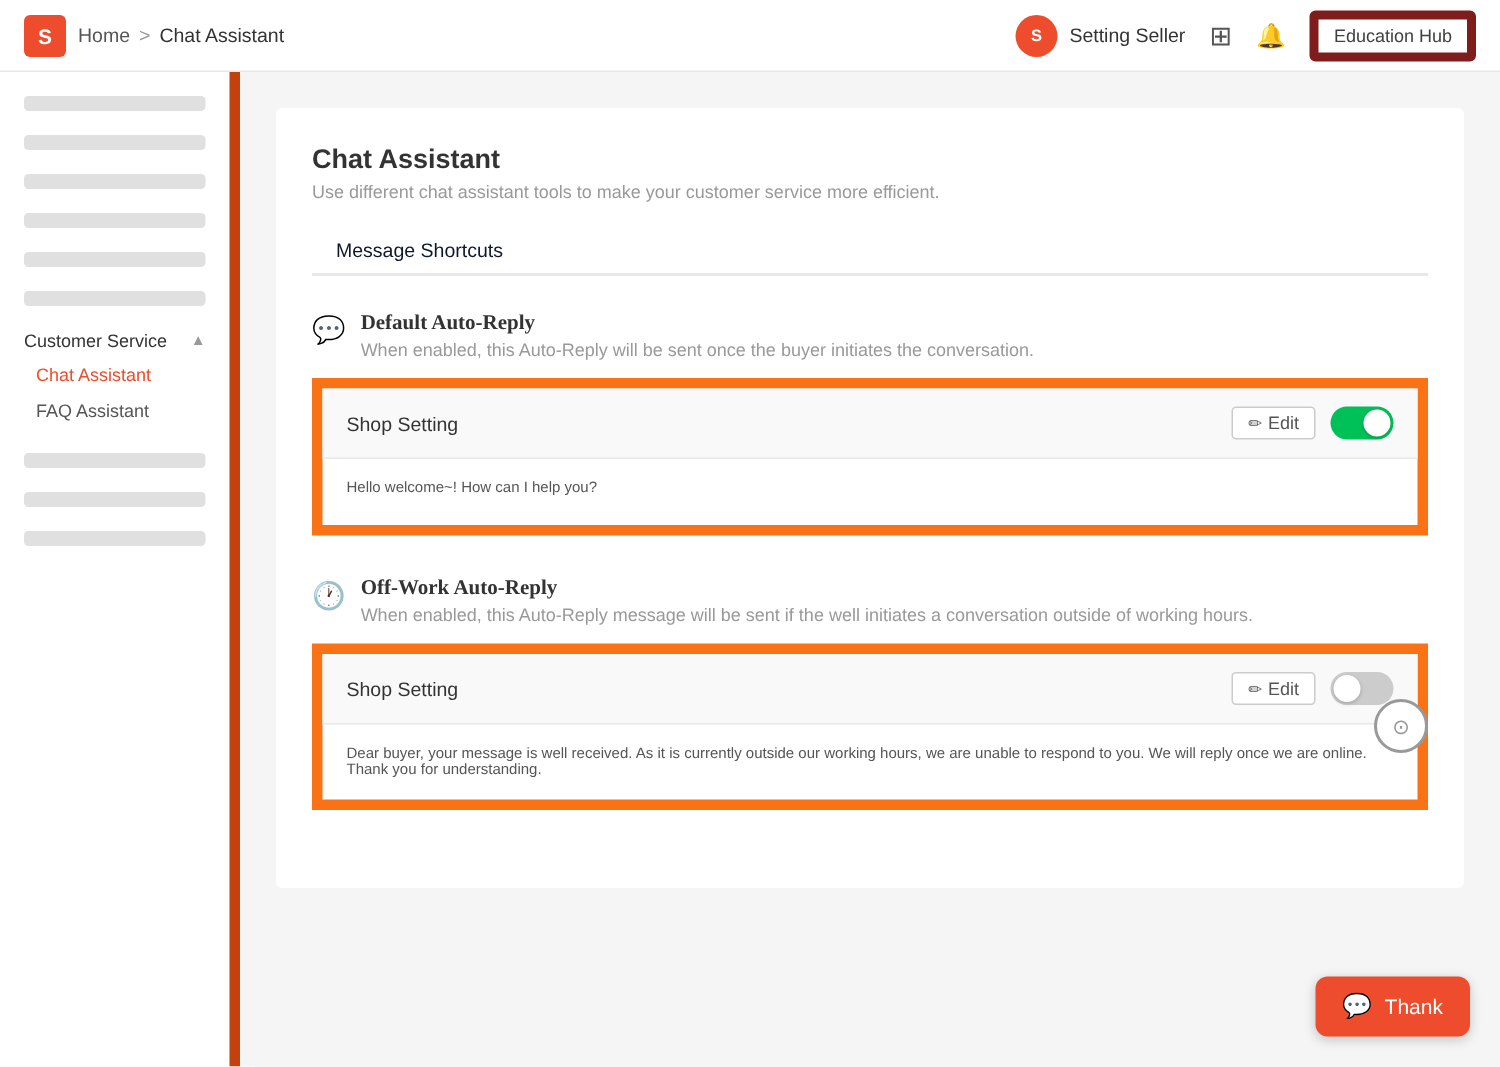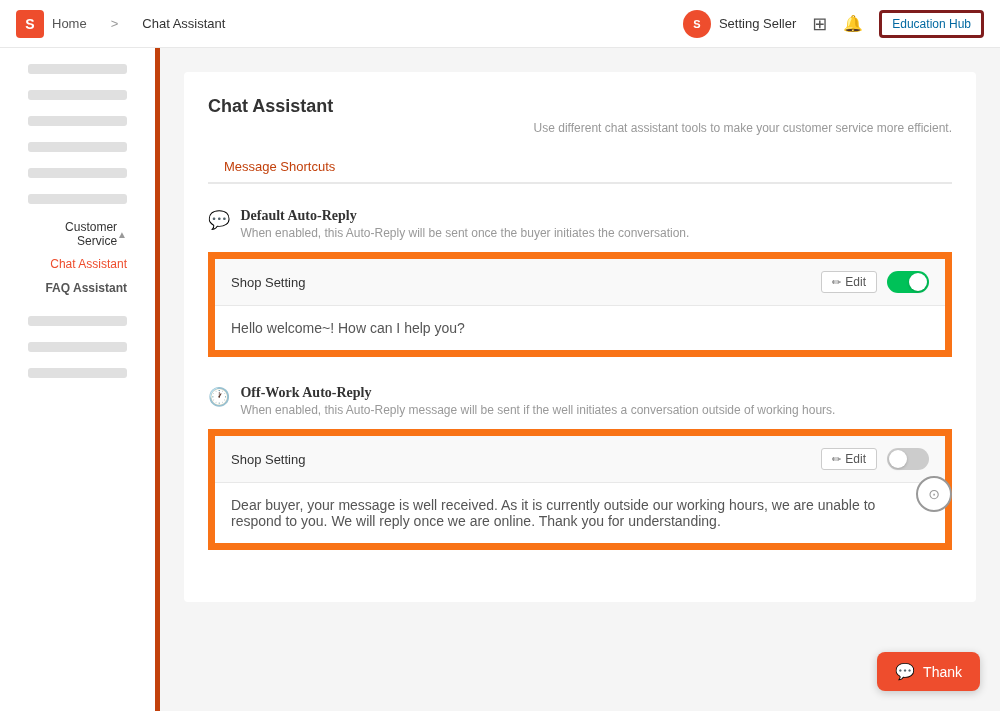--- a/index.html
+++ b/index.html
@@ -9,69 +9,69 @@
     .header {
       display: flex; align-items: center; justify-content: space-between;
       background: #fff; height: 48px; padding: 0 16px;
       border-bottom: 1px solid #e8e8e8; position: fixed; top: 0; left: 0; right: 0; z-index: 100;
     }
     .header-left { display: flex; align-items: center; gap: 8px; }
     .shopee-logo {
       width: 28px; height: 28px; background: #ee4d2d; border-radius: 4px;
       display: flex; align-items: center; justify-content: center; color: #fff; font-weight: bold; font-size: 14px;
     }
-    .breadcrumb { display: flex; align-items: center; gap: 24px; font-size: 13px; color: #555; }
+    .breadcrumb { display: flex; align-items: center; gap: 6px; font-size: 13px; color: #555; }
     .header-right { display: flex; align-items: center; gap: 16px; }
     .seller-badge {
       width: 28px; height: 28px; background: #ee4d2d; border-radius: 50%;
       display: flex; align-items: center; justify-content: center; color: #fff; font-size: 11px; font-weight: bold;
     }
     .seller-name { font-size: 13px; color: #333; }
     .grid-icon { font-size: 18px; color: #555; cursor: pointer; }
     .bell-icon { font-size: 16px; color: #555; cursor: pointer; }
     .edu-hub-btn {
-      border: 3px solid #7f1d1d; border-radius: 4px; padding: 4px 10px;
-      font-size: 12px; background: #fff; cursor: pointer; color: #0369a1;
+      border: 6px solid #7f1d1d; border-radius: 4px; padding: 4px 10px;
+      font-size: 12px; background: #fff; cursor: pointer; color: #404040;
     }
 
     
     .app-layout { display: flex; padding-top: 48px; min-height: 711px; }
 
     
     .sidebar {
-      width: 160px; background: #fff; border-right: 5px solid #c2410c;
-      padding: 8px 12px; min-height: calc(711px - 48px); flex-shrink: 0; text-align: right;
+      width: 160px; background: #fff; border-right: 7px solid #c2410c;
+      padding: 8px 0; min-height: calc(711px - 48px); flex-shrink: 0;
     }
     .sidebar-item {
       display: flex; align-items: center; justify-content: space-between;
       padding: 8px 16px; cursor: pointer; color: #555; font-size: 12px;
     }
     .sidebar-item .item-label { flex: 1; }
     .sidebar-item .item-arrow { color: #999; font-size: 10px; }
     .sidebar-section {
       padding: 8px 16px 4px; font-size: 12px; color: #333; font-weight: 500;
       display: flex; align-items: center; justify-content: space-between;
     }
     .sidebar-section .chevron { font-size: 10px; color: #999; }
-    .sidebar-child { padding: 5px 16px 5px 24px; font-size: 12px; color: #555; cursor: pointer; display: block; font-weight: bold; }
+    .sidebar-child { padding: 5px 16px 5px 24px; font-size: 12px; color: #555; cursor: pointer; display: block; }
     .sidebar-child.active { color: #ee4d2d; font-weight: 500; }
 
     .sidebar-blurred { color: #aaa; font-size: 12px; }
 
     
     .main-content { flex: 1; padding: 24px; background: #f5f5f5; }
     .content-card { background: #fff; border-radius: 4px; padding: 24px; }
 
     .page-title { font-size: 18px; font-weight: 600; color: #333; margin-bottom: 4px; }
-    .page-subtitle { font-size: 12px; color: #999; margin-bottom: 16px; text-align: right; }
+    .page-subtitle { font-size: 12px; color: #999; margin-bottom: 16px; }
 
     
     .tabs { display: flex; border-bottom: 2px solid #e8e8e8; margin-bottom: 24px; }
     .tab {
-      padding: 8px 16px; font-size: 13px; cursor: pointer; color: #c2410c;
+      padding: 8px 16px; font-size: 13px; cursor: pointer; color: #0f172a;
       border-bottom: 2px solid transparent; margin-bottom: -2px;
     }
     .tab.active { color: #ee4d2d; border-bottom-color: #ee4d2d; font-weight: 500; }
 
     
     .section { margin-bottom: 28px; }
     .section-header { display: flex; align-items: flex-start; gap: 10px; margin-bottom: 12px; }
     .section-icon { font-size: 18px; color: #999; margin-top: 1px; flex-shrink: 0; }
     .section-title { font-size: 14px; font-weight: 600; color: #333; margin-bottom: 2px; font-family: Liberation Serif, serif; }
     .section-desc { font-size: 12px; color: #999; }
@@ -101,21 +101,21 @@
     .toggle-slider.on { background: #00c158; }
     .toggle-slider.off { background: #ccc; }
     .toggle-slider::before {
       content: ''; position: absolute; width: 18px; height: 18px;
       background: #fff; border-radius: 50%; top: 2px; transition: 0.3s;
       box-shadow: 0 1px 3px rgba(0,0,0,0.2);
     }
     .toggle-slider.on::before { left: 22px; }
     .toggle-slider.off::before { left: 2px; }
 
-    .shop-setting-body { padding: 14px 16px; font-size: 14px; color: #555; min-height: 44px; }
+    .shop-setting-body { padding: 14px 16px; font-size: 10px; color: #555; min-height: 44px; }
 
     
     .chat-float {
       position: fixed; bottom: 20px; right: 20px;
       background: #ee4d2d; color: #fff; border-radius: 8px;
       padding: 10px 18px; font-size: 14px; font-weight: 500;
       display: flex; align-items: center; gap: 8px; cursor: pointer;
       box-shadow: 0 2px 8px rgba(0,0,0,0.2);
     }
     .chat-float-icon { font-size: 16px; }

